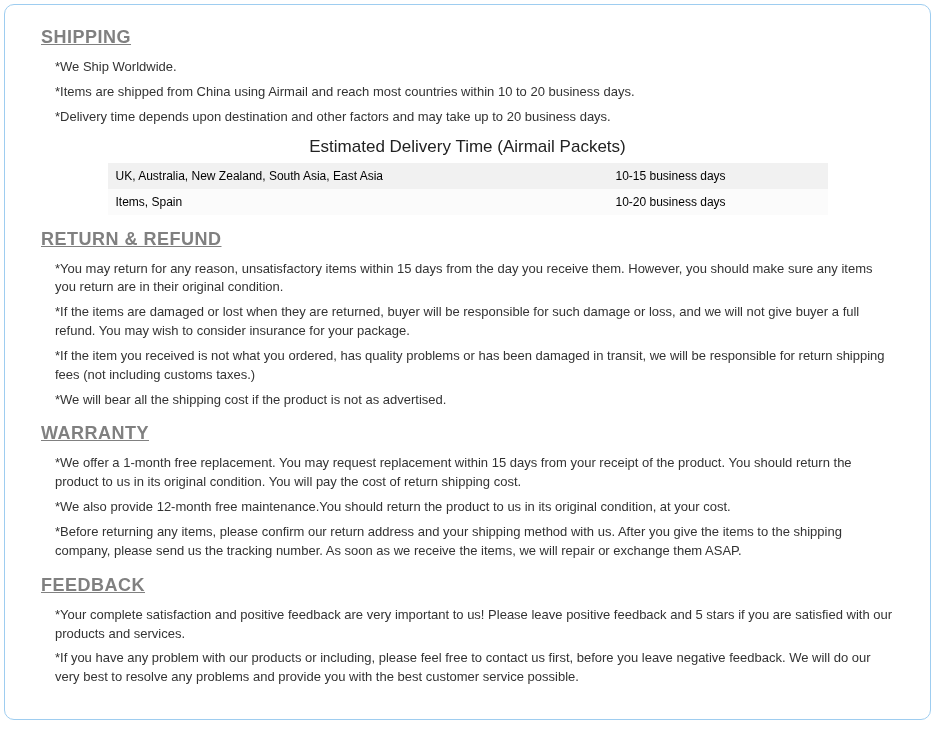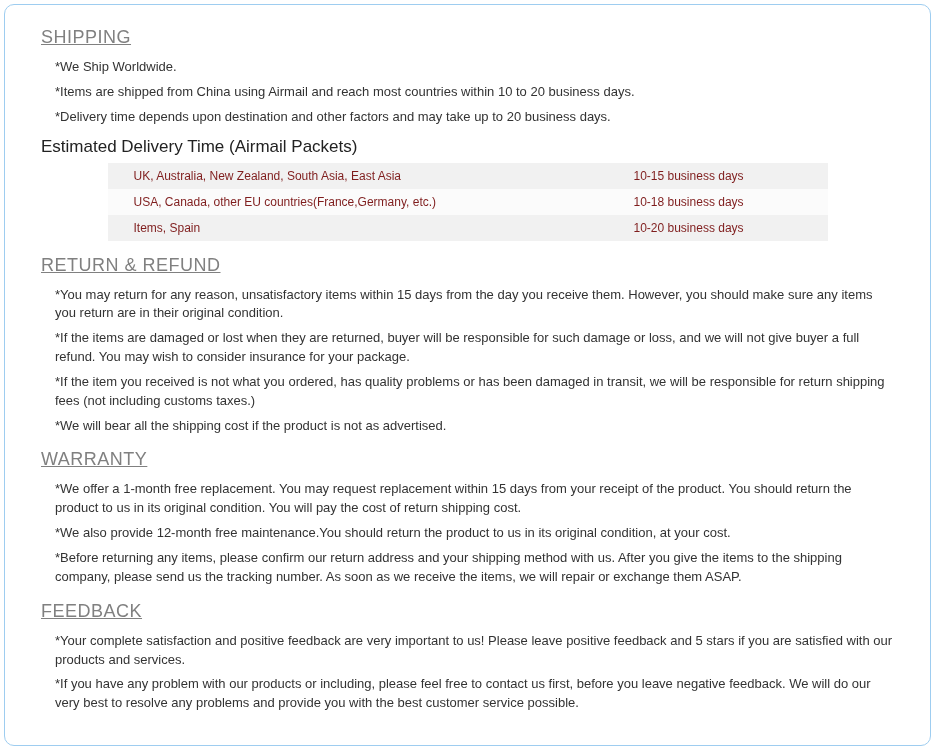--- a/index.html
+++ b/index.html
@@ -10,51 +10,51 @@
   }
   .panel {
     width: 927px;
     border: 1px solid #9ecdf0;
     border-radius: 10px;
     padding: 22px 36px 26px 36px;
     background: #fff;
   }
   h2.section-title {
     font-size: 18px;
-    font-weight: normal;
+    font-weight: bold;
     color: #808080;
     text-decoration: underline;
     margin: 14px 0 10px 0;
     letter-spacing: 0.5px;
   }
   h2.section-title.first { margin-top: 0; }
   .bullets {
     margin: 6px 0 6px 14px;
   }
   .bullets p {
     font-size: 13px;
     color: #333;
     line-height: 1.45;
     margin: 6px 0;
   }
   .table-title {
-    text-align: left;
+    text-align: center;
     font-size: 17px;
     color: #222;
     margin: 10px 0 6px 0;
   }
   table.delivery {
     width: 720px;
     margin: 0 auto 14px auto;
     border-collapse: collapse;
     font-size: 12px;
   }
   table.delivery td {
-    padding: 6px 26px;
-    color: #7f1d1d;
+    padding: 6px 8px;
+    color: #000000;
   }
   table.delivery tr:nth-child(odd) { background: #f1f1f1; }
   table.delivery tr:nth-child(even) { background: #fbfbfb; }
   table.delivery td:first-child { width: 500px; }
 </style>
 </head>
 <body>
 
 <div class="panel">
 
@@ -64,24 +64,20 @@
     <p>*Items are shipped from China using Airmail and reach most countries within 10 to 20 business days.</p>
     <p>*Delivery time depends upon destination and other factors and may take up to 20 business days.</p>
   </div>
 
   <div class="table-title">Estimated Delivery Time (Airmail Packets)</div>
   <table class="delivery">
     <tbody>
         <tr>
       <td>UK, Australia, New Zealand, South Asia, East Asia</td>
       <td>10-15 business days</td>
-    </tr>
-    <tr>
-      <td>USA, Canada, other EU countries(France,Germany, etc.)</td>
-      <td>10-18 business days</td>
     </tr>
     <tr>
       <td>Items, Spain</td>
       <td>10-20 business days</td>
     </tr>
   </tbody>
     </table>
 
   <h2 class="section-title">RETURN &amp; REFUND</h2>
   <div class="bullets">

